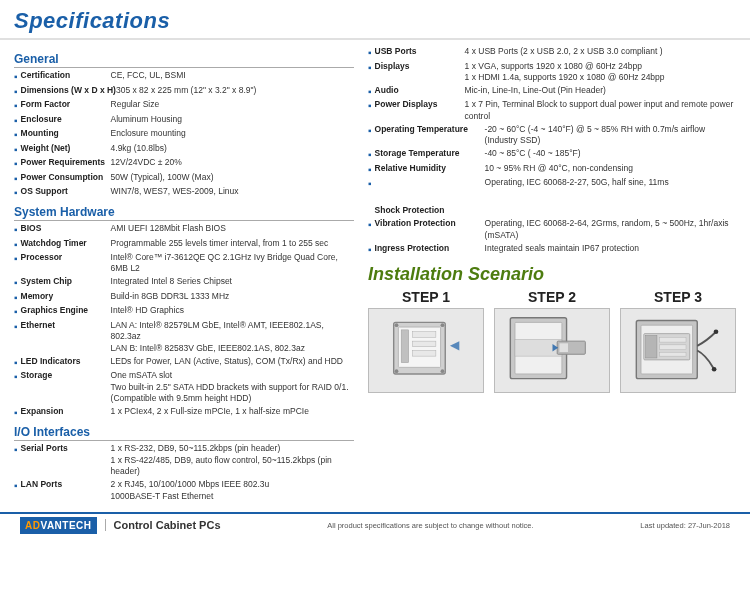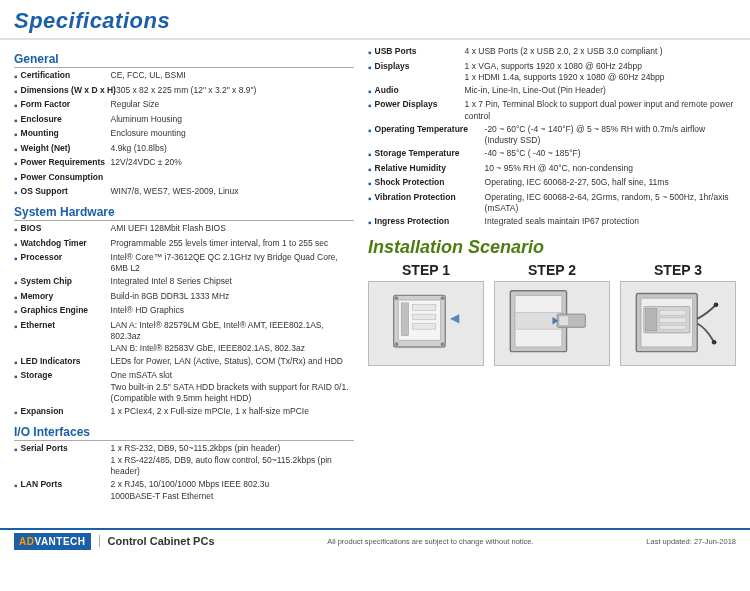--- a/index.html
+++ b/index.html
@@ -125,22 +125,22 @@
       justify-content: center;
       overflow: hidden;
     }
 
     
     .footer {
       background: #fff;
       border-top: 2px solid #1a5fa8;
       display: flex;
       align-items: center;
-      padding: 3px 14px;
-      margin-top: 24px;
+      padding: 3px 20px;
+      margin-top: 8px;
       justify-content: space-between;
     }
     .footer-left {
       display: flex;
       align-items: center;
       gap: 8px;
     }
     .advantech-logo {
       background: #1a5fa8;
       color: #fff;
@@ -228,20 +228,21 @@
             <span class="bullet">▪</span>
             <div class="spec-row">
               <span class="spec-label">Power Requirements</span>
               <span class="spec-value" style="white-space: pre-line;">12V/24VDC ± 20%</span>
             </div>
           </li>
           <li>
             <span class="bullet">▪</span>
             <div class="spec-row">
               <span class="spec-label">Power Consumption</span>
+              <span class="spec-value" style="white-space: pre-line;">50W (Typical), 100W (Max)</span>
             </div>
           </li>
           <li>
             <span class="bullet">▪</span>
             <div class="spec-row">
               <span class="spec-label">OS Support</span>
               <span class="spec-value" style="white-space: pre-line;">WIN7/8, WES7, WES-2009, Linux</span>
             </div>
           </li>
         </ul>
@@ -397,21 +398,21 @@
           <li>
             <span class="bullet">▪</span>
             <div class="spec-row">
               <span class="spec-label" style="min-width: 110px;">Relative Humidity</span>
               <span class="spec-value" style="white-space: pre-line;">10 ~ 95% RH @ 40°C, non-condensing</span>
             </div>
           </li>
           <li>
             <span class="bullet">▪</span>
             <div class="spec-row">
-              <span class="spec-label" style="min-width: 110px;">Shock Protection</span>
+              <span class="spec-label" style="min-width: 110px; margin-top: 28px;">Shock Protection</span>
               <span class="spec-value" style="white-space: pre-line;">Operating, IEC 60068-2-27, 50G, half sine, 11ms</span>
             </div>
           </li>
           <li>
             <span class="bullet">▪</span>
             <div class="spec-row">
               <span class="spec-label" style="min-width: 110px;">Vibration Protection</span>
               <span class="spec-value" style="white-space: pre-line;">Operating, IEC 60068-2-64, 2Grms, random, 5 ~ 500Hz, 1hr/axis (mSATA)</span>
             </div>
           </li>

